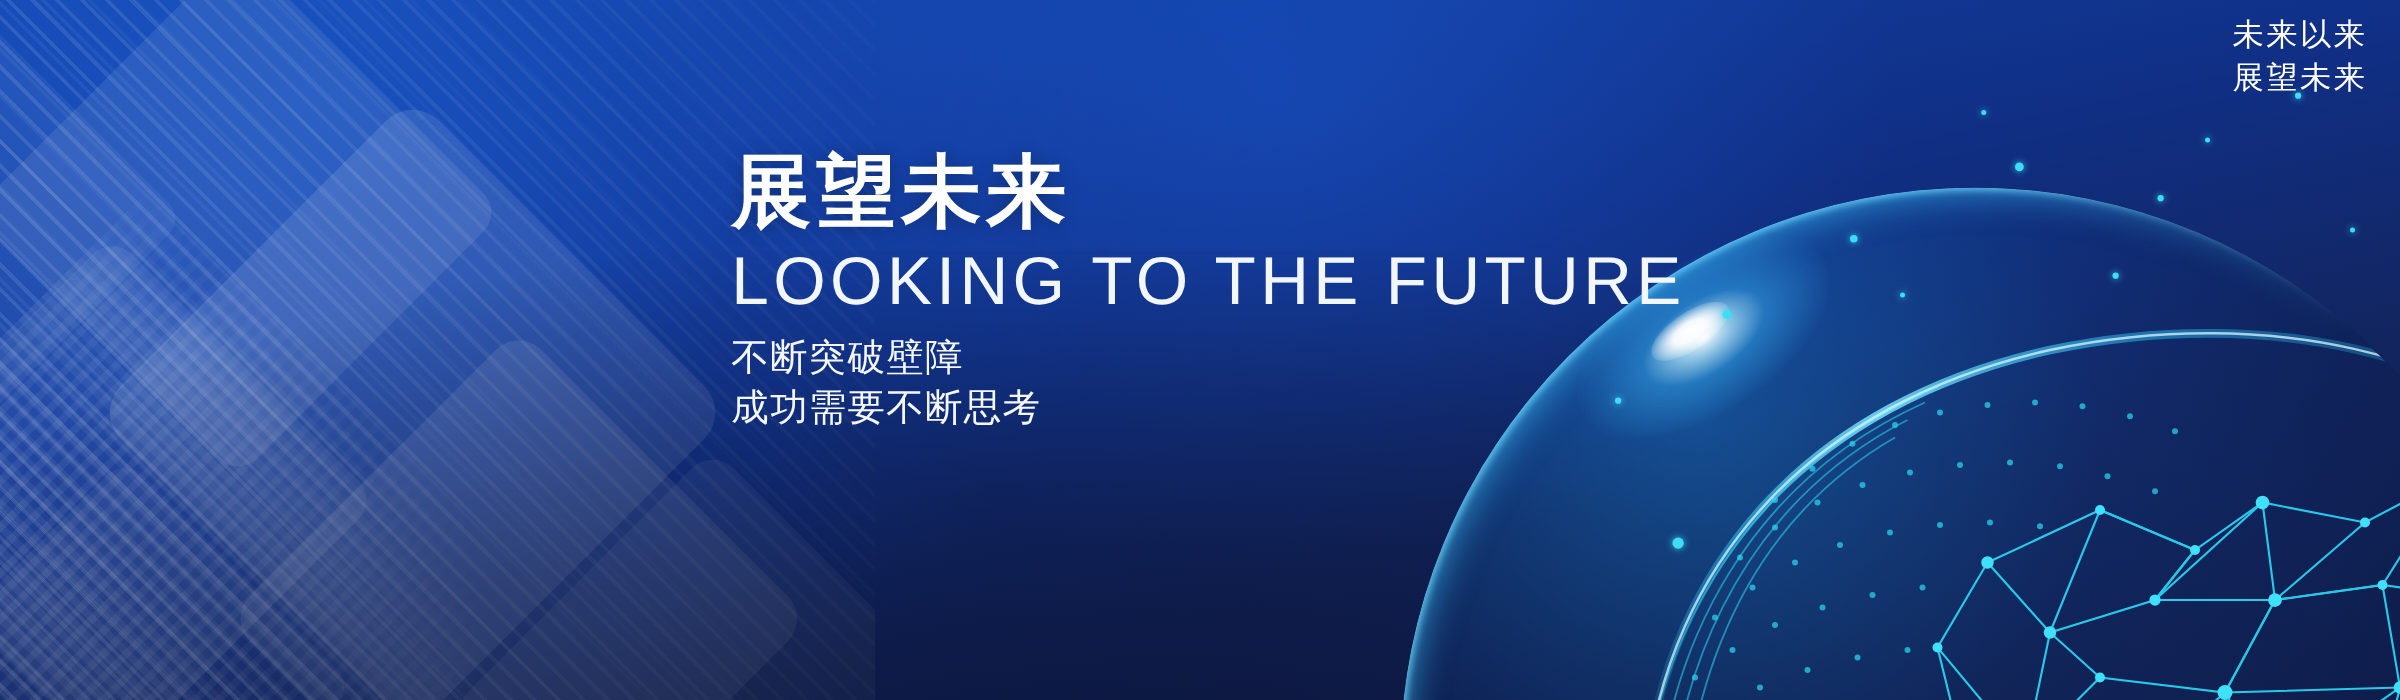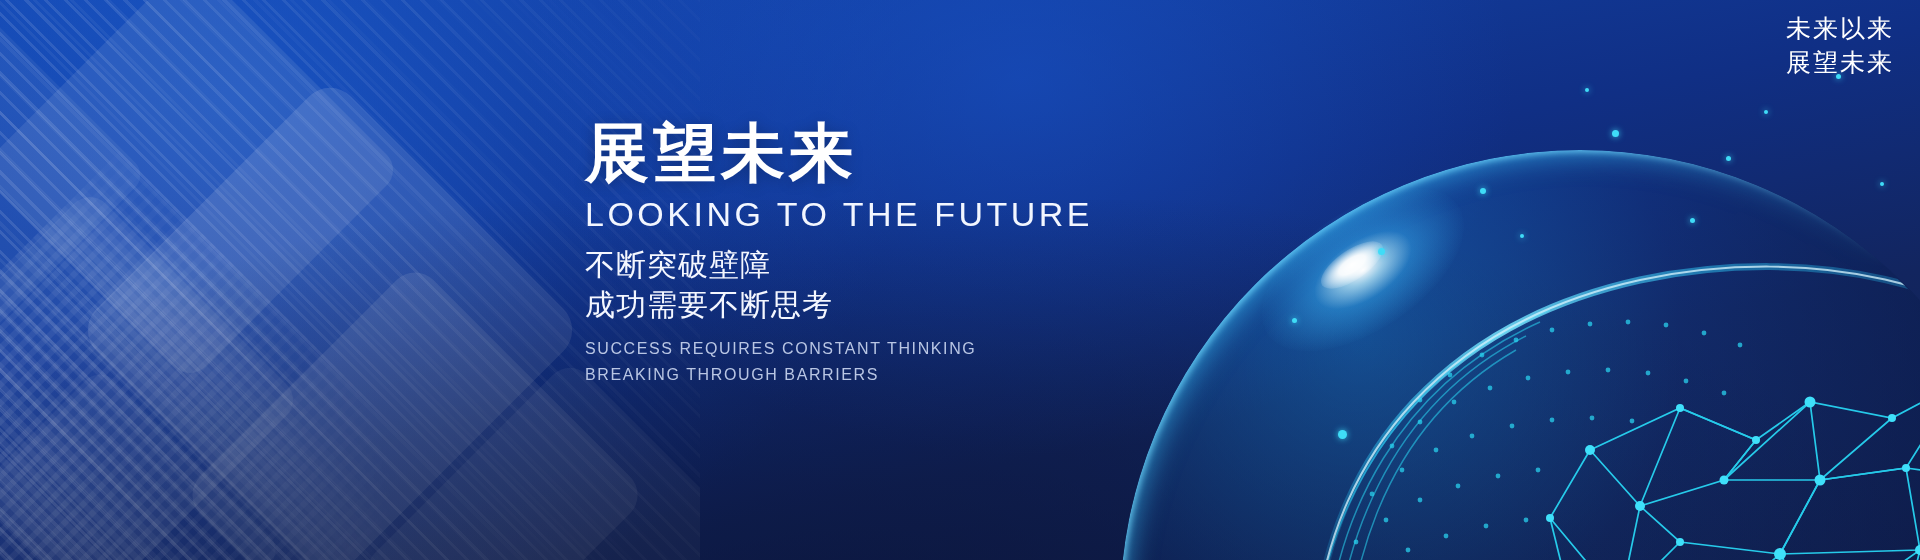--- a/index.html
+++ b/index.html
@@ -173,21 +173,21 @@
     margin: 0;
     font-size: 64px;
     font-weight: 700;
     line-height: 1.06;
     color: #ffffff;
     letter-spacing: 4px;
     text-shadow: 0 2px 14px rgba(0,0,0,0.25);
   }
   .title-en {
     margin: 8px 0 0 0;
-    font-size: 34px;
+    font-size: 54px;
     font-weight: 300;
     line-height: 1.1;
     color: #f2f6ff;
     letter-spacing: 3.5px;
     white-space: nowrap;
   }
   .sub-cn {
     margin: 12px 0 0 0;
     font-size: 30px;
     font-weight: 400;
@@ -461,19 +461,15 @@
     <div>展望未来</div>
   </div>
 
   <div class="copy">
     <h1 class="title-cn">展望未来</h1>
     <div class="title-en">LOOKING TO THE FUTURE</div>
     <div class="sub-cn">
       <div>不断突破壁障</div>
       <div>成功需要不断思考</div>
     </div>
-    <div class="sub-en">
-      <div>SUCCESS REQUIRES CONSTANT THINKING</div>
-      <div>BREAKING THROUGH BARRIERS</div>
-    </div>
   </div>
 
 </div>
 
 </body></html>

